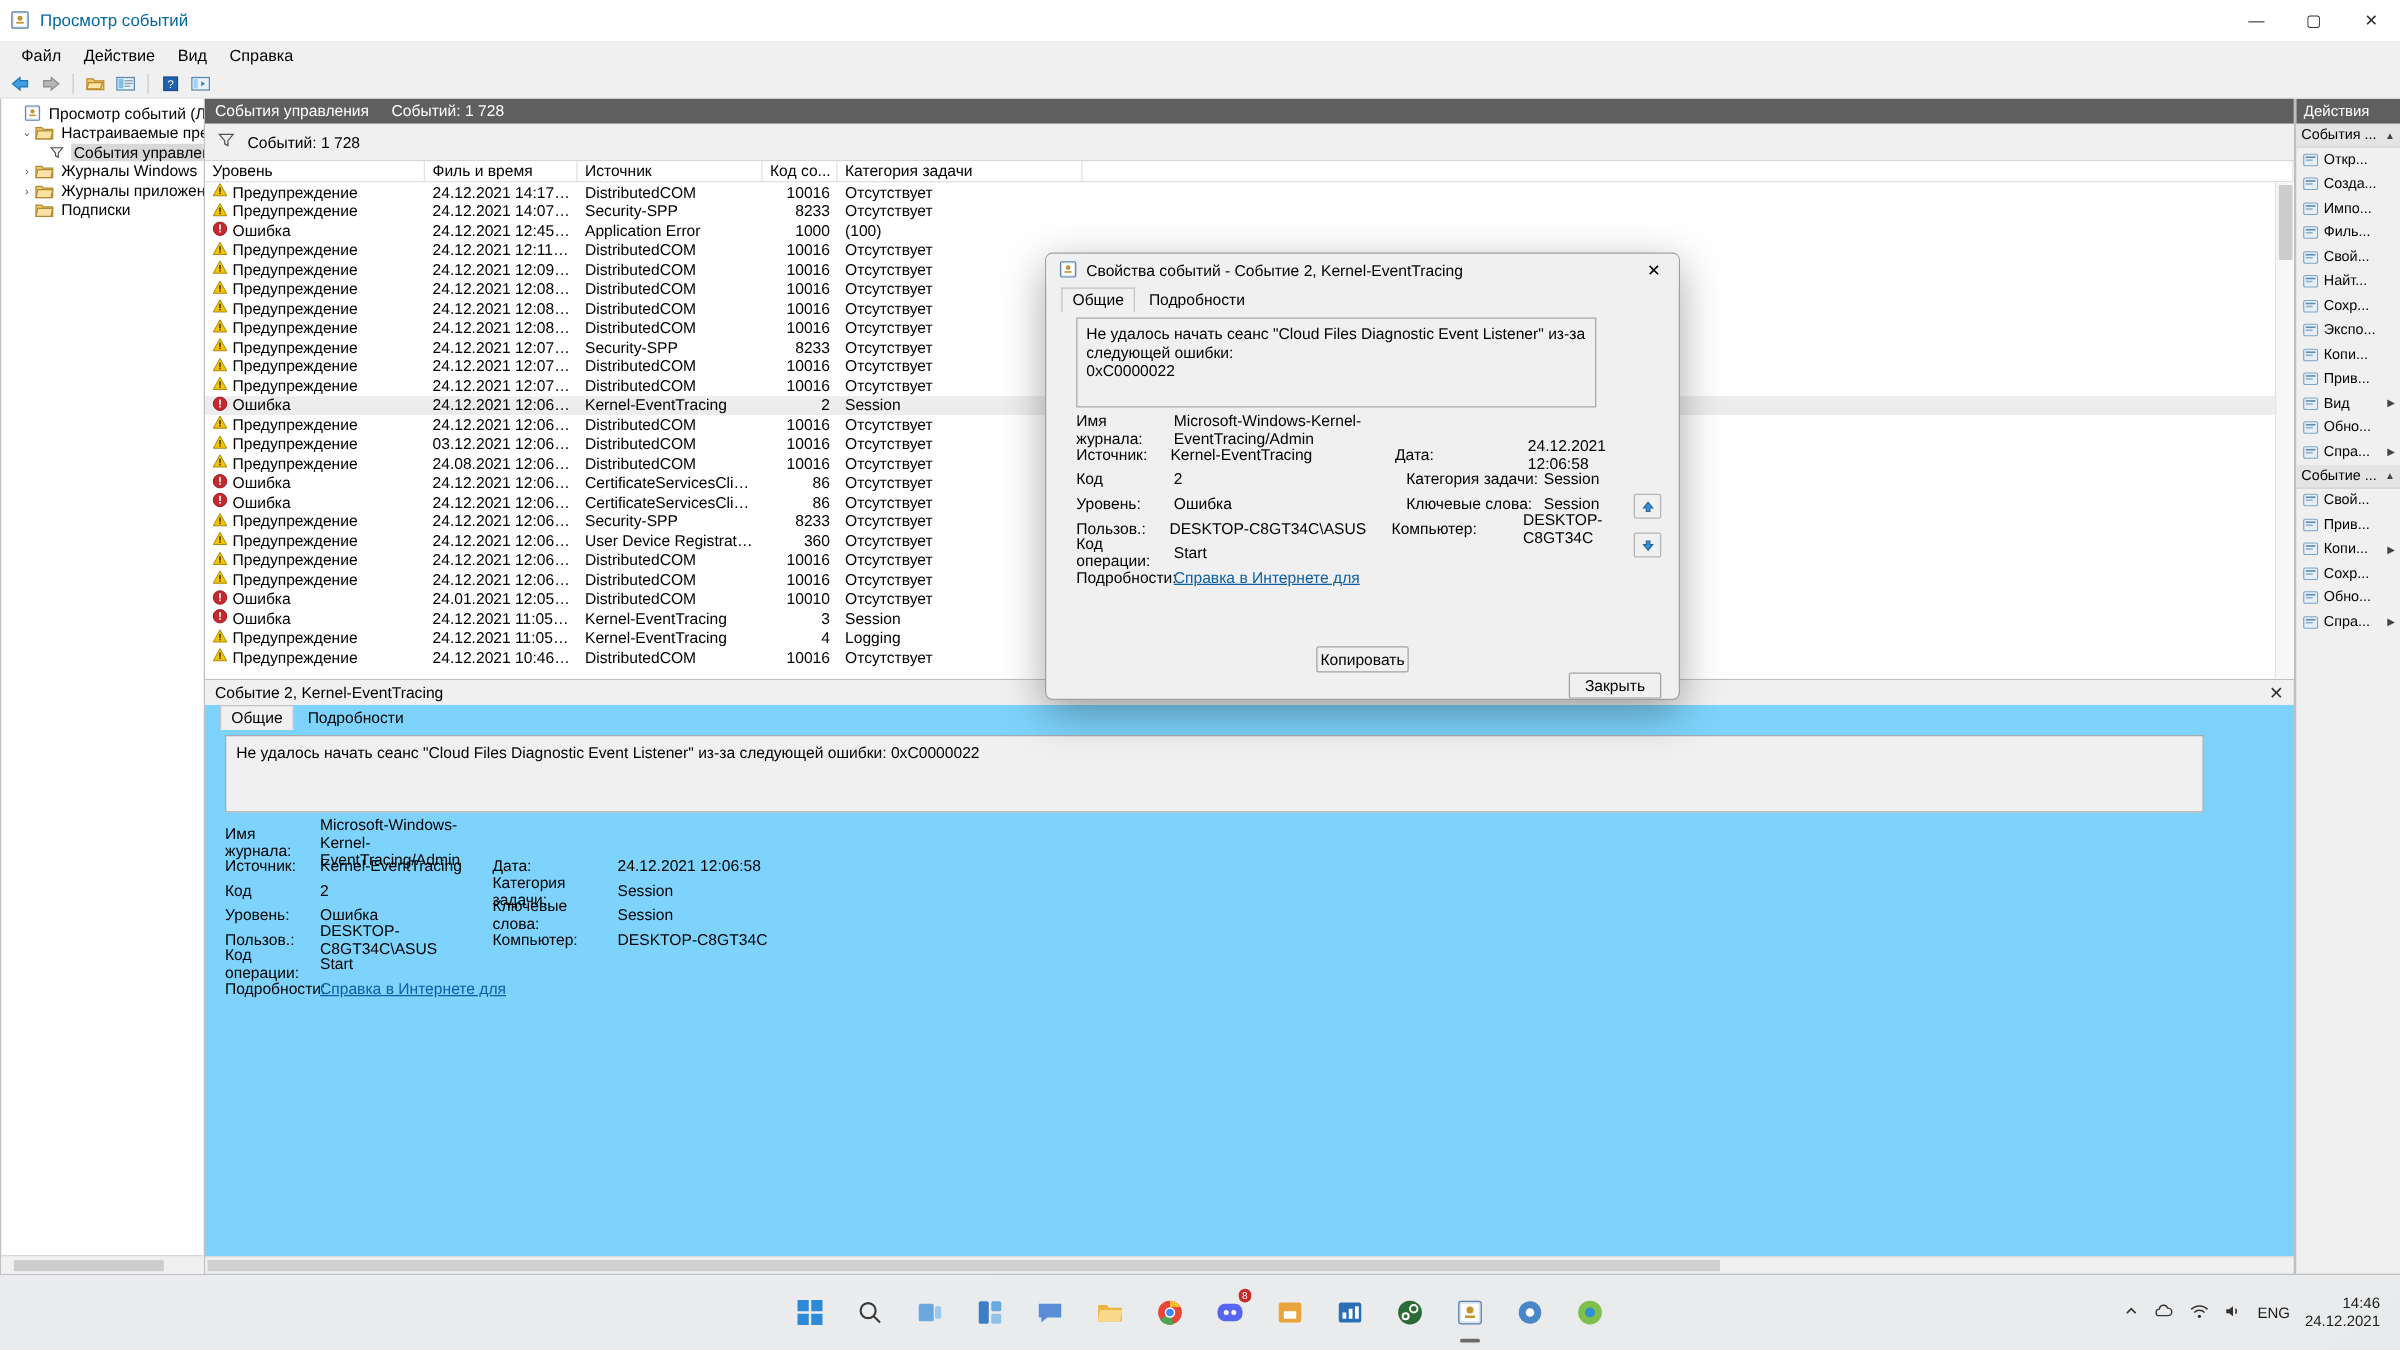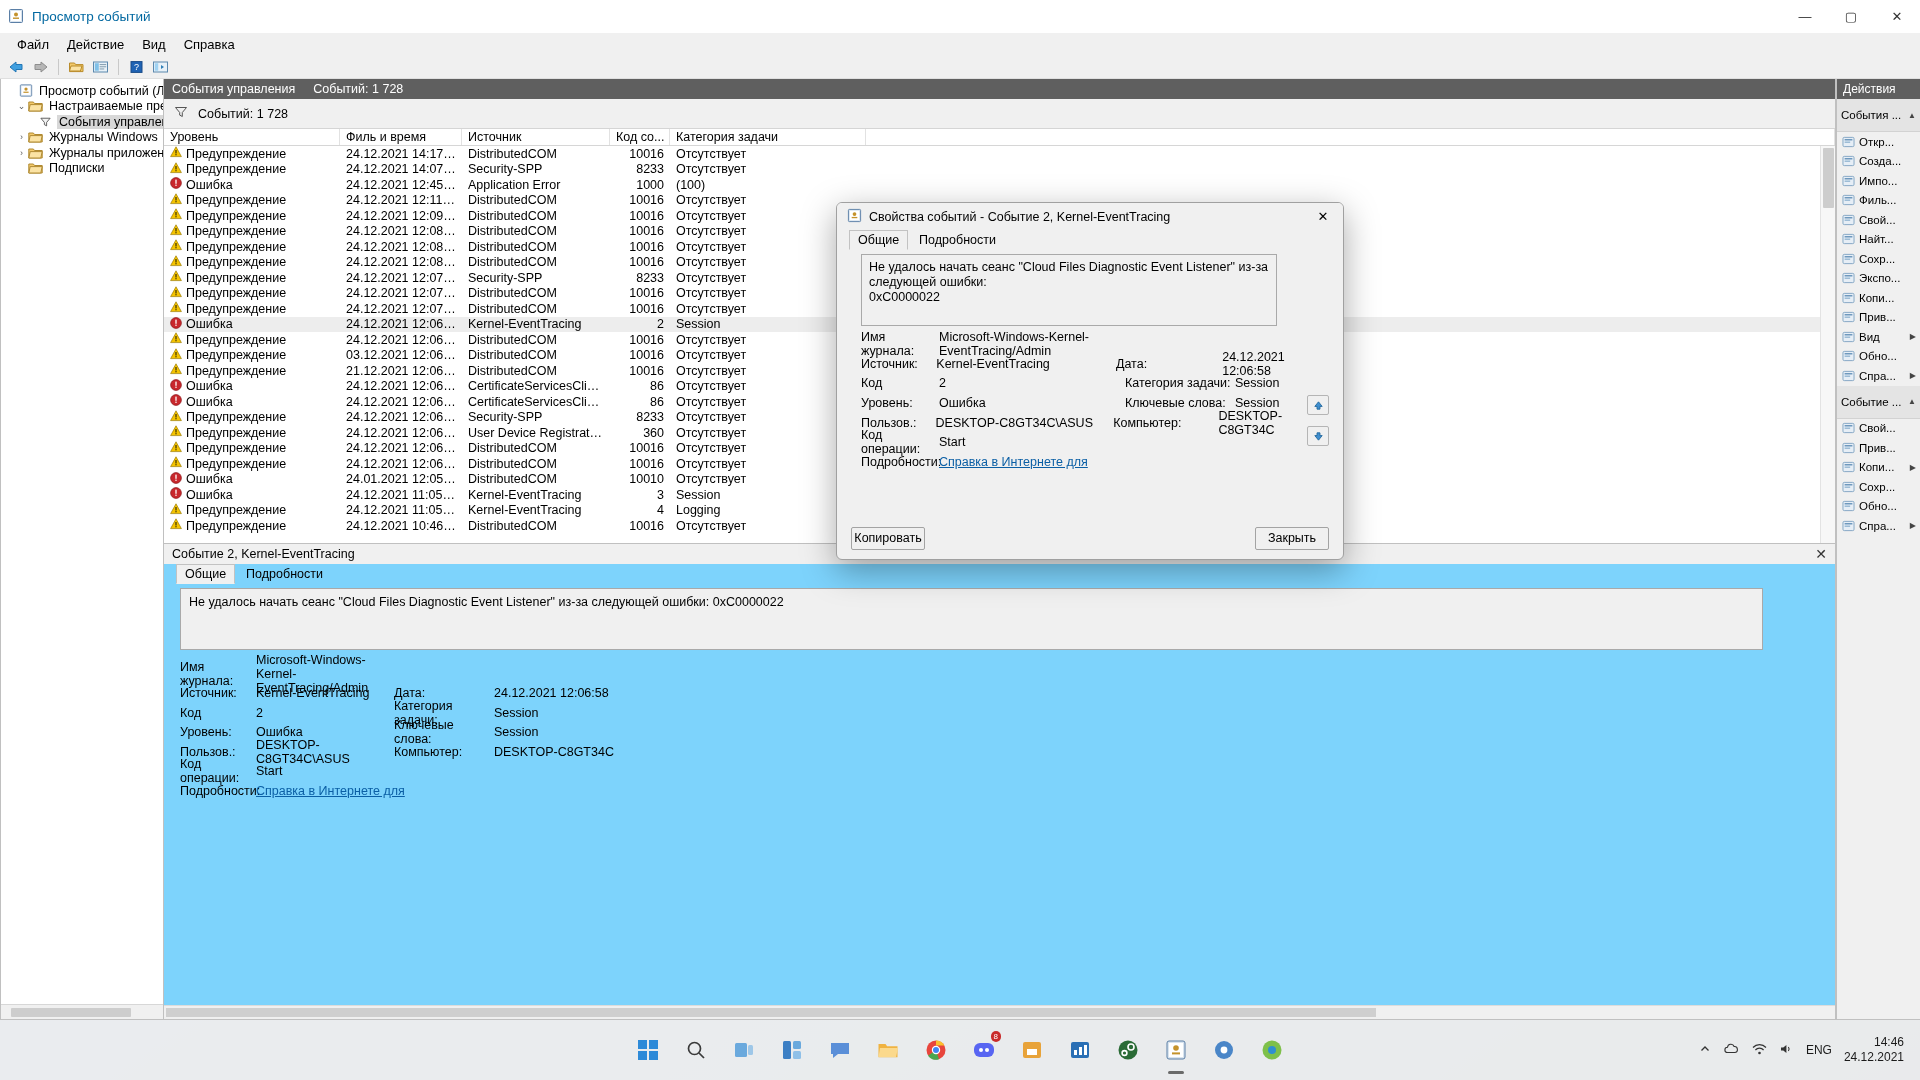--- a/index.html
+++ b/index.html
@@ -93,21 +93,21 @@
   #detHScroll { position:absolute; left:0; bottom:0; width:calc(100% - 0px); height:14px;
     background:#f0f0f0; border-top:1px solid #dcdcdc; }
   #detHThumb { position:absolute; left:2px; top:2px; width:1210px; height:9px; background:#cfcfcf; }
 
   
   #actions { width:84px; flex:none; background:#f0f0f0; border:1px solid #c0c0c0;
     border-top:none; border-right:none; display:flex; flex-direction:column;
     overflow:hidden; font-size:11.5px; }
   #actHdr { height:20px; background:#5f5f5f; color:#fff; display:flex; align-items:center;
     padding-left:6px; font-size:12px; }
-  .grpHdr { height:33px; background:#e4e4e4; border-bottom:1px solid #d2d2d2;
+  .grpHdr { height:19px; background:#e4e4e4; border-bottom:1px solid #d2d2d2;
     display:flex; align-items:center; padding:0 4px; font-size:11.5px; }
   .grpHdr .caret { margin-left:auto; font-size:8px; color:#444; }
   .aitem { height:19.5px; display:flex; align-items:center; gap:4px; padding:0 4px; white-space:nowrap; }
   .aitem .aic { width:14px; height:14px; flex:none; display:flex; align-items:center; justify-content:center; }
   .aitem .acaret { margin-left:auto; font-size:8px; color:#444; }
 
   
   #modal { position:absolute; left:836px; top:202px; width:508px; height:358px;
     background:#f0f0f0; border:1px solid #a0a0a0; border-radius:6px;
     box-shadow:0 10px 34px rgba(0,0,0,.34); display:flex; flex-direction:column; overflow:hidden; }
@@ -116,21 +116,21 @@
   #mClose { margin-left:auto; width:40px; height:27px; display:flex; align-items:center; justify-content:center; font-size:13px; }
   #mTabs { display:flex; align-items:flex-end; height:20px; padding-left:12px; gap:2px; font-size:12.5px; }
   #mContent { flex:1; position:relative; padding:0 10px; }
   #mMsg { margin:4px 56px 0 14px; height:72px; background:#f0f0f0; border:1px solid #a9a9a9;
     padding:5px 7px; font-size:12.5px; line-height:15px; }
   #mFields { margin:8px 0 0 14px; font-size:12.5px; }
   .mrow { display:flex; height:19.7px; align-items:center; }
   #mNavUp, #mNavDn { position:absolute; right:14px; width:22px; height:20px; background:#f0f0f0;
     border:1px solid #b5b5b5; border-radius:2px; display:flex; align-items:center; justify-content:center; }
   #mNavUp { top:145px; } #mNavDn { top:176px; }
-  #mFooter { height:42px; display:flex; align-items:center; padding:0 14px; }
+  #mFooter { height:42px; display:flex; align-items:center; padding:0 14px;flex-direction:column; }
   .mbtn { min-width:74px; height:23px; background:#f0f0f0; border:1px solid #a3a3a3;
     border-radius:2px; font-size:12.5px; display:flex; align-items:center; justify-content:center; }
 
   
   #taskbar { position:absolute; left:0; bottom:0; width:1920px; height:60px;
     background:rgba(243,243,243,.96); display:flex; align-items:center; }
   #tbCenter { position:absolute; left:50%; transform:translateX(-50%); display:flex; gap:10px; align-items:center; }
   .tbicon { width:38px; height:38px; border-radius:5px; display:flex; align-items:center; justify-content:center; position:relative; }
   .tbicon.active::after { content:""; position:absolute; bottom:-5px; left:50%; transform:translateX(-50%);
     width:16px; height:3px; border-radius:2px; background:#6a6a6a; }
@@ -509,21 +509,21 @@
               </div>
               <div class="erow">
                 <span class="c lvl" style="width:176px">
                   <span><svg class="ic-warn" viewBox="0 0 12 12">
                       <path d="M6 0.8 L11.4 10.6 H0.6 Z" fill="#f5c400" stroke="#9c7c06" stroke-width="0.7"></path>
                       <rect x="5.4" y="4" width="1.2" height="3.5" fill="#3a2f00"></rect>
                       <rect x="5.4" y="8.1" width="1.2" height="1.2" fill="#3a2f00"></rect>
                     </svg></span>
                   <span class="lt">Предупреждение</span>
                 </span>
-                <span class="c dt" style="width:122px">21.12.2021 12:06:53</span>
+                <span class="c dt" style="width:122px">24.08.2021 12:06:53</span>
                 <span class="c sr" style="width:148px">DistributedCOM</span>
                 <span class="c num id" style="width:60px">10016</span>
                 <span class="c cat" style="width:196px">Отсутствует</span>
               </div>
               <div class="erow">
                 <span class="c lvl" style="width:176px">
                   <span><svg class="ic-err" viewBox="0 0 12 12">
                       <circle cx="6" cy="6" r="5.4" fill="#c8282d" stroke="#8b1418" stroke-width="0.7"></circle>
                       <rect x="5.35" y="2.6" width="1.3" height="4.2" fill="#fff"></rect>
                       <rect x="5.35" y="7.6" width="1.3" height="1.3" fill="#fff"></rect>

